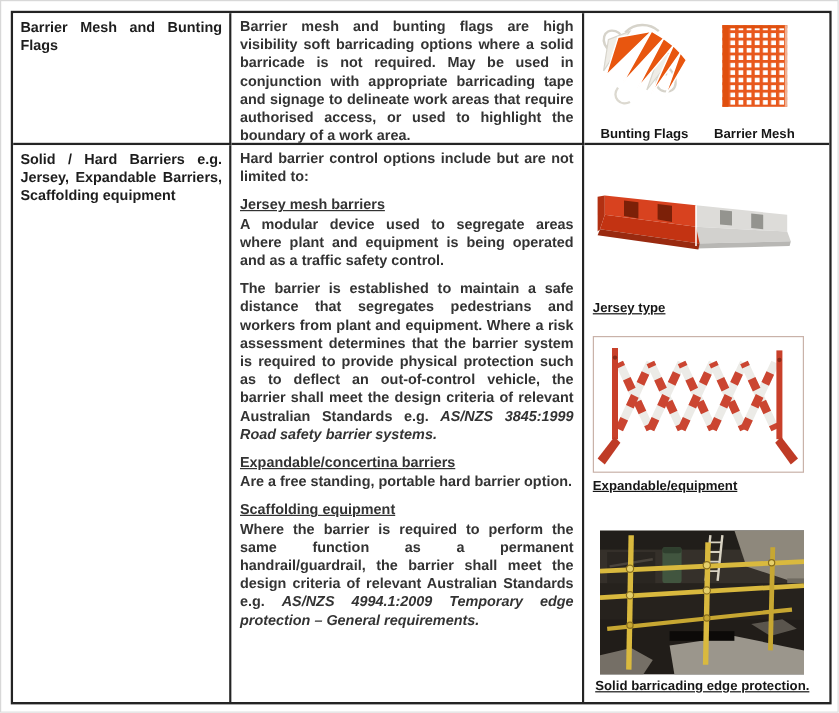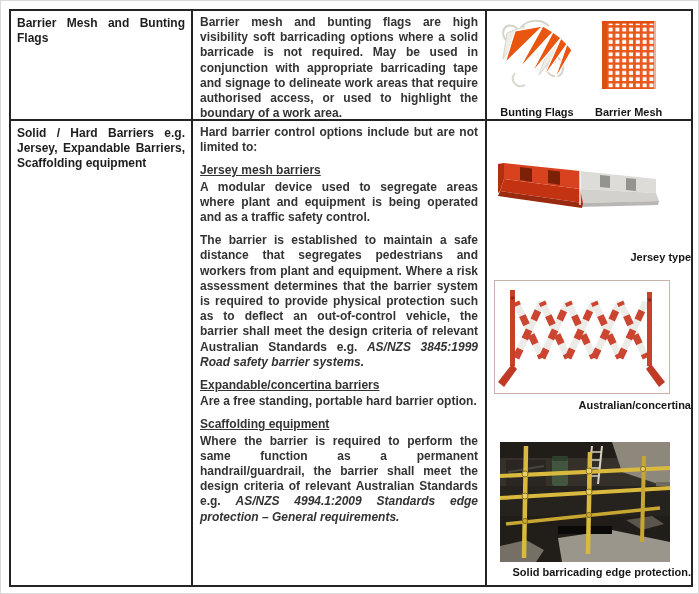--- a/index.html
+++ b/index.html
@@ -27,21 +27,21 @@
             text-align:justify; color:#333333; }
   .body p.heading { margin:0 0 1px 0; text-decoration:underline; }
   .it { font-style:italic; }
 
   .figrow { display:flex; align-items:flex-end; gap:16px; padding:6px 4px 0 8px; }
   .fig { margin:0; display:flex; flex-direction:column; align-items:center; }
   .cap { font-weight:bold; font-size:11px; line-height:13px; color:#161616;
          white-space:nowrap; margin-top:15px; }
 
   .figcol { padding:0 0 0 5px; }
-  .figcol .cap { display:block; text-align:right; }
+  .figcol .cap { display:block; text-align:left;text-decoration:underline; }
   .fig-jersey   { margin:34px 0 0 4px; }
   .cap-jersey   { margin:28px 0 0 2px; }
   .fig-expand   { margin:16px 0 0 2px; width:176px; height:114px;
                   border:1px solid #c9b2a9; background:#fff; box-sizing:border-box;
                   display:flex; align-items:center; justify-content:center; }
   .cap-expand   { margin:5px 0 0 2px; }
   .fig-scaffold { margin:30px 0 0 8px; display:block; line-height:0; }
   .cap-scaffold { margin:4px 0 0 4px; }
   svg { display:block; }
 </style>
@@ -107,21 +107,21 @@
       <p>Hard barrier control options include but are not limited to:</p>
 
       <p class="heading">Jersey mesh barriers</p>
       <p>A modular device used to segregate areas where plant and equipment is being operated and as a traffic safety control.</p>
       <p><span>The barrier is established to maintain a safe distance that segregates pedestrians and workers from plant and equipment.  Where a risk assessment determines that the barrier system is required to provide physical protection such as to deflect an out-of-control vehicle, the barrier shall meet the design criteria of relevant Australian Standards e.g. </span><span class="it">AS/NZS 3845:1999 Road safety barrier systems.</span></p>
 
       <p class="heading">Expandable/concertina barriers</p>
       <p>Are a free standing, portable hard barrier option.</p>
 
       <p class="heading">Scaffolding equipment</p>
-      <p><span>Where the barrier is required to perform the same function as a permanent handrail/guardrail, the barrier shall meet the design criteria of relevant Australian Standards e.g. </span><span class="it">AS/NZS 4994.1:2009 Standards edge protection – General requirements.</span></p>
+      <p><span>Where the barrier is required to perform the same function as a permanent handrail/guardrail, the barrier shall meet the design criteria of relevant Australian Standards e.g. </span><span class="it">AS/NZS 4994.1:2009 Temporary edge protection – General requirements.</span></p>
     </div>
 
     <div class="cell figcol">
 
       <figure class="fig-jersey" style="margin-bottom:0;">
         <span>
           <svg width="168" height="68" viewBox="0 0 168 68" aria-hidden="true">
             <polygon points="84,16 160,24 160,38 84,34" fill="#dddcd9"></polygon>
             <polygon points="84,34 160,38 163,46 85,48" fill="#d2d1ce"></polygon>
             <polygon points="85,48 163,46 162,50 84,52" fill="#b8b7b4"></polygon>
@@ -168,21 +168,21 @@
             </g>
             <rect x="14" y="6" width="5" height="76" fill="#c8402a"></rect>
             <polygon points="2,98 16,80 21,85 8,103" fill="#bf3b26"></polygon>
             <rect x="151" y="8" width="5" height="74" fill="#c8402a"></rect>
             <polygon points="169,98 155,80 150,85 163,103" fill="#bf3b26"></polygon>
             <circle cx="16.5" cy="14" r="1.8" fill="#8a2a18"></circle>
             <circle cx="153.5" cy="16" r="1.8" fill="#8a2a18"></circle>
           </svg>
         </span>
       </div>
-      <span class="cap cap-expand">Australian/concertina</span>
+      <span class="cap cap-expand">Expandable/equipment</span>
 
       <span class="fig-scaffold">
         <svg width="170" height="120" viewBox="0 0 170 120" aria-hidden="true">
           <rect width="170" height="120" fill="#35302a"></rect>
           <rect x="0" y="0" width="170" height="16" fill="#211e1a"></rect>
           <polygon points="112,0 170,0 170,46 122,30" fill="#8e887c"></polygon>
           <rect x="156" y="40" width="14" height="34" fill="#6f6a60"></rect>
           <rect x="6" y="18" width="40" height="26" fill="#2a2621"></rect>
           <line x1="8" y1="30" x2="44" y2="24" stroke="#4a443c" stroke-width="2"></line>
           <rect x="52" y="14" width="16" height="30" rx="2" fill="#41553f"></rect>

